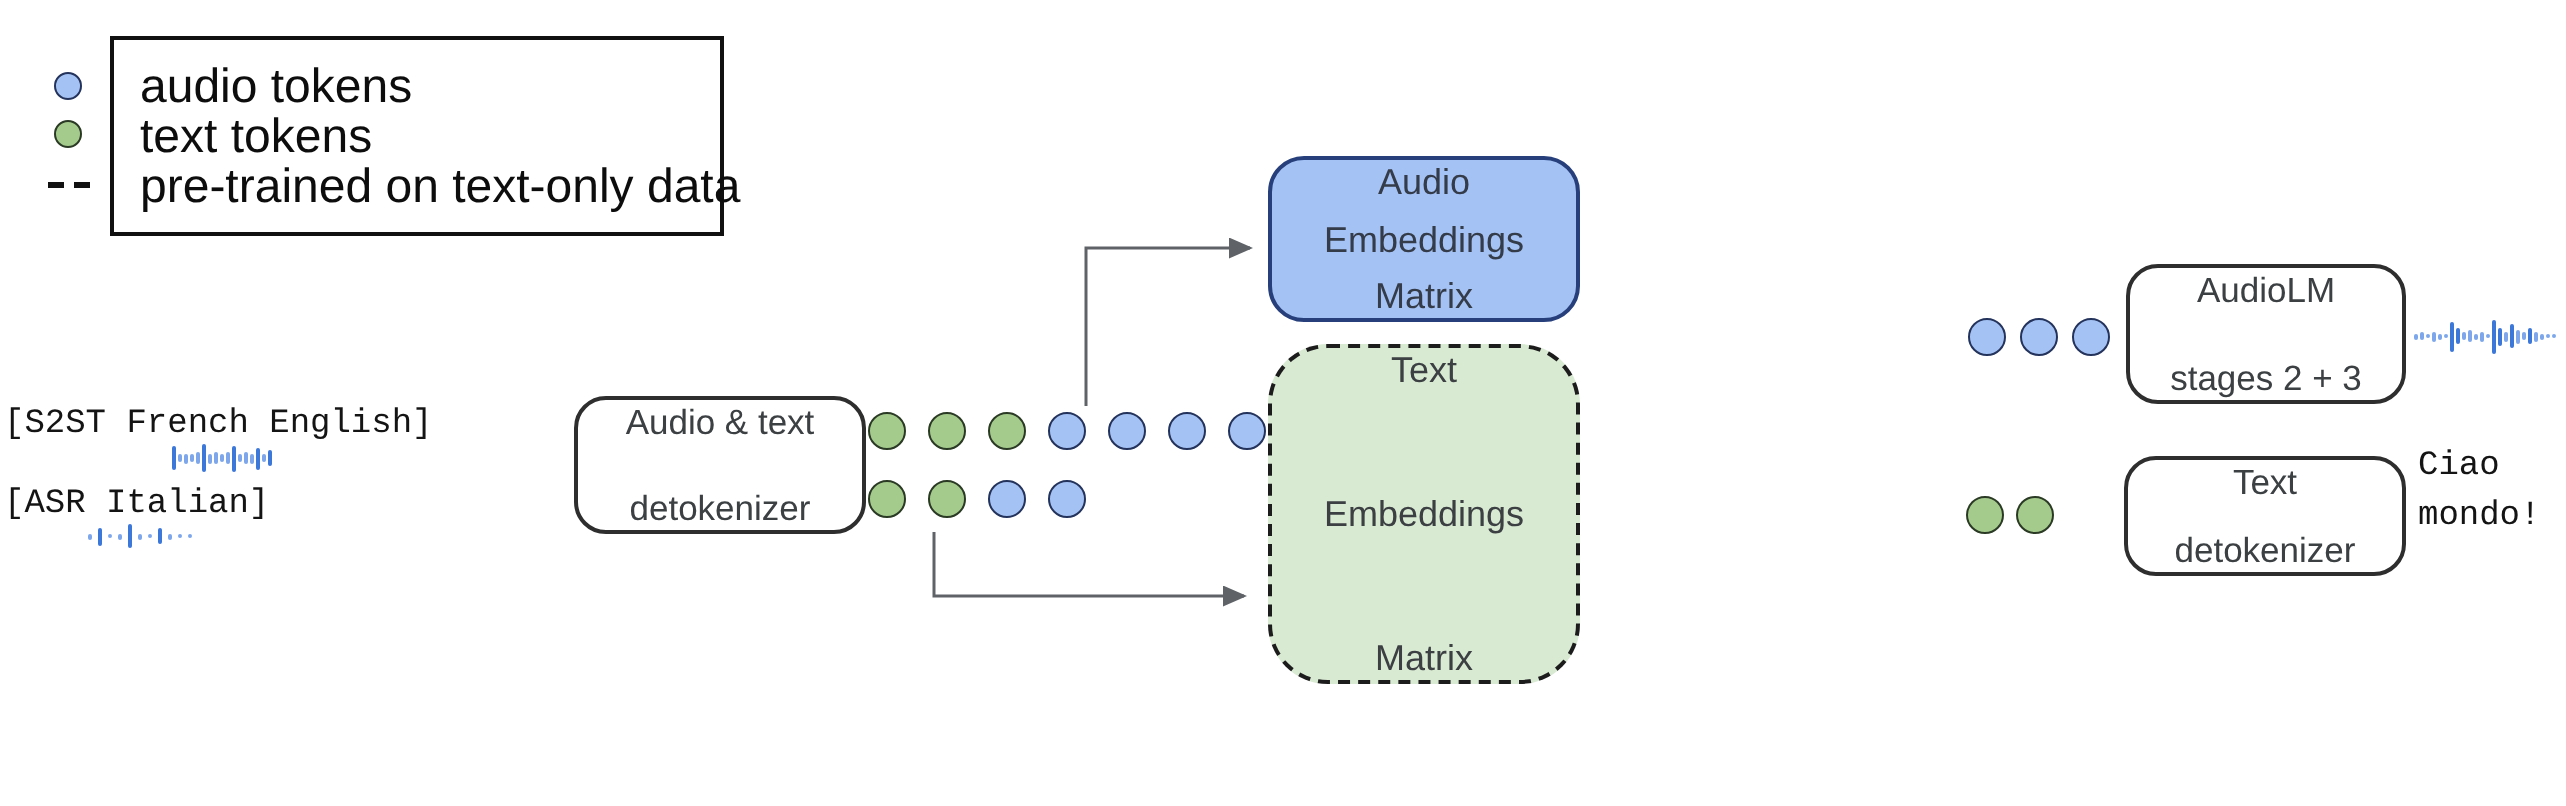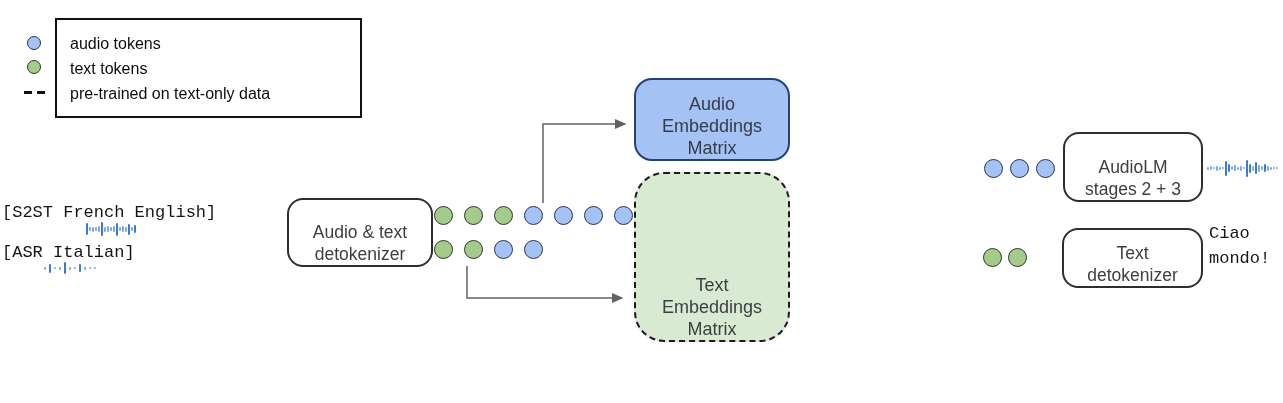--- a/index.html
+++ b/index.html
@@ -8,42 +8,42 @@
     font-family:"Liberation Sans",sans-serif;overflow:hidden;
   }
   .abs{position:absolute;}
 
   
   .legend-box{
     left:55px;top:18px;width:307px;height:100px;box-sizing:border-box;
     border:2px solid #111;display:flex;flex-direction:column;justify-content:center;
     padding-left:13px;background:#fff;
   }
-  .legend-item{font-size:16px;line-height:25px;color:#0d0d0d;white-space:nowrap;}
+  .legend-item{font-size:24px;line-height:25px;color:#0d0d0d;white-space:nowrap;}
   .marker-circle{width:14px;height:14px;border-radius:50%;box-sizing:border-box;border:1.6px solid;}
   .dashwrap{display:flex;gap:5px;align-items:center;}
   .dash{width:8px;height:2.5px;background:#111;display:inline-block;}
 
   
   .mono{font-family:"Liberation Mono","DejaVu Sans Mono",monospace;font-size:17px;color:#141414;white-space:pre;}
   .inline-row{display:flex;align-items:center;height:22px;flex-direction:column;}
 
   
   .wave{display:flex;align-items:center;gap:1px;margin-left:4px;}
   .wave.sparse{gap:3px;}
   .bar{width:2px;border-radius:1px;display:block;}
 
   
   .token{width:19px;height:19px;border-radius:50%;box-sizing:border-box;display:block;border:1.6px solid;}
   .tokrow{display:flex;gap:11px;}
   .tokrow.tight{gap:7px;}
   .tokrow.tight2{gap:6px;}
 
   
-  .box{box-sizing:border-box;display:flex;flex-direction:column;align-items:center;justify-content:flex-end;
+  .box{box-sizing:border-box;display:flex;flex-direction:column;align-items:center;justify-content:space-between;
        text-align:center;color:#3c4043;}
   .white-box{background:#fff;border:2px solid #2e2e2e;border-radius:16px;font-size:17.5px;line-height:22px;}
   .audio-embed{background:#a4c2f4;border:2px solid #27407c;border-radius:18px;font-size:18px;line-height:22px;color:#343b49;}
   .text-embed{background:#d9ead3;border:2px dashed #1c1c1c;border-radius:30px;font-size:18px;line-height:22px;}
   .transformer{background:#d2dfe3;border:2px dashed #1c1c1c;border-radius:30px;font-size:19px;line-height:24px;}
 </style>
 </head>
 <body>
 
 <div id="canvas">

